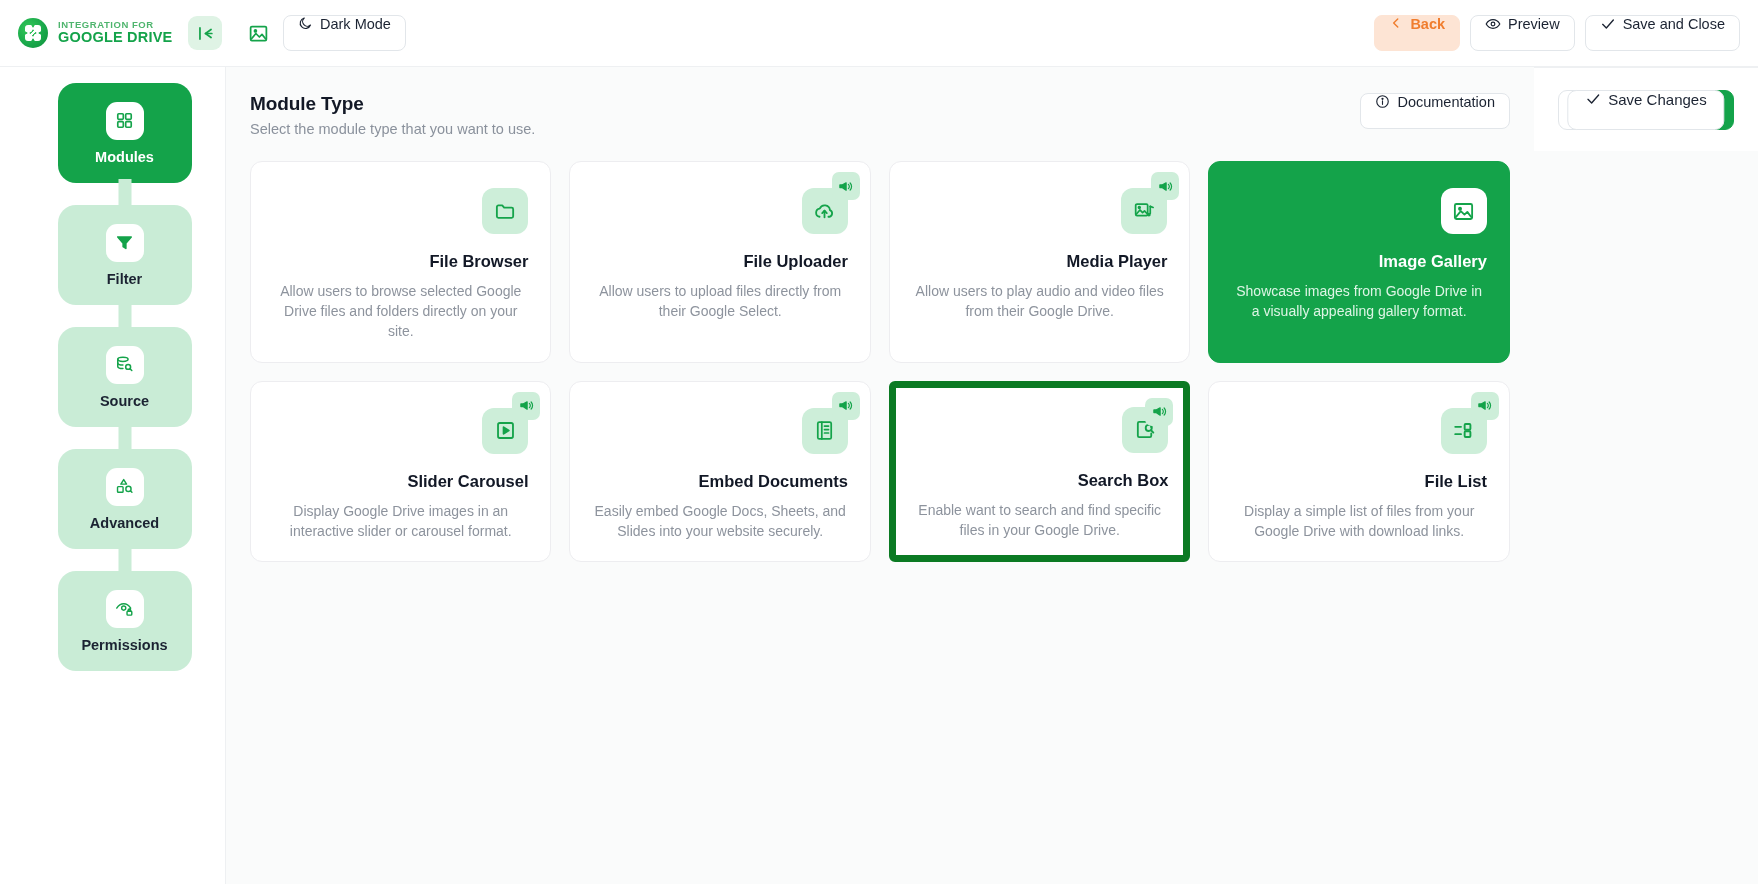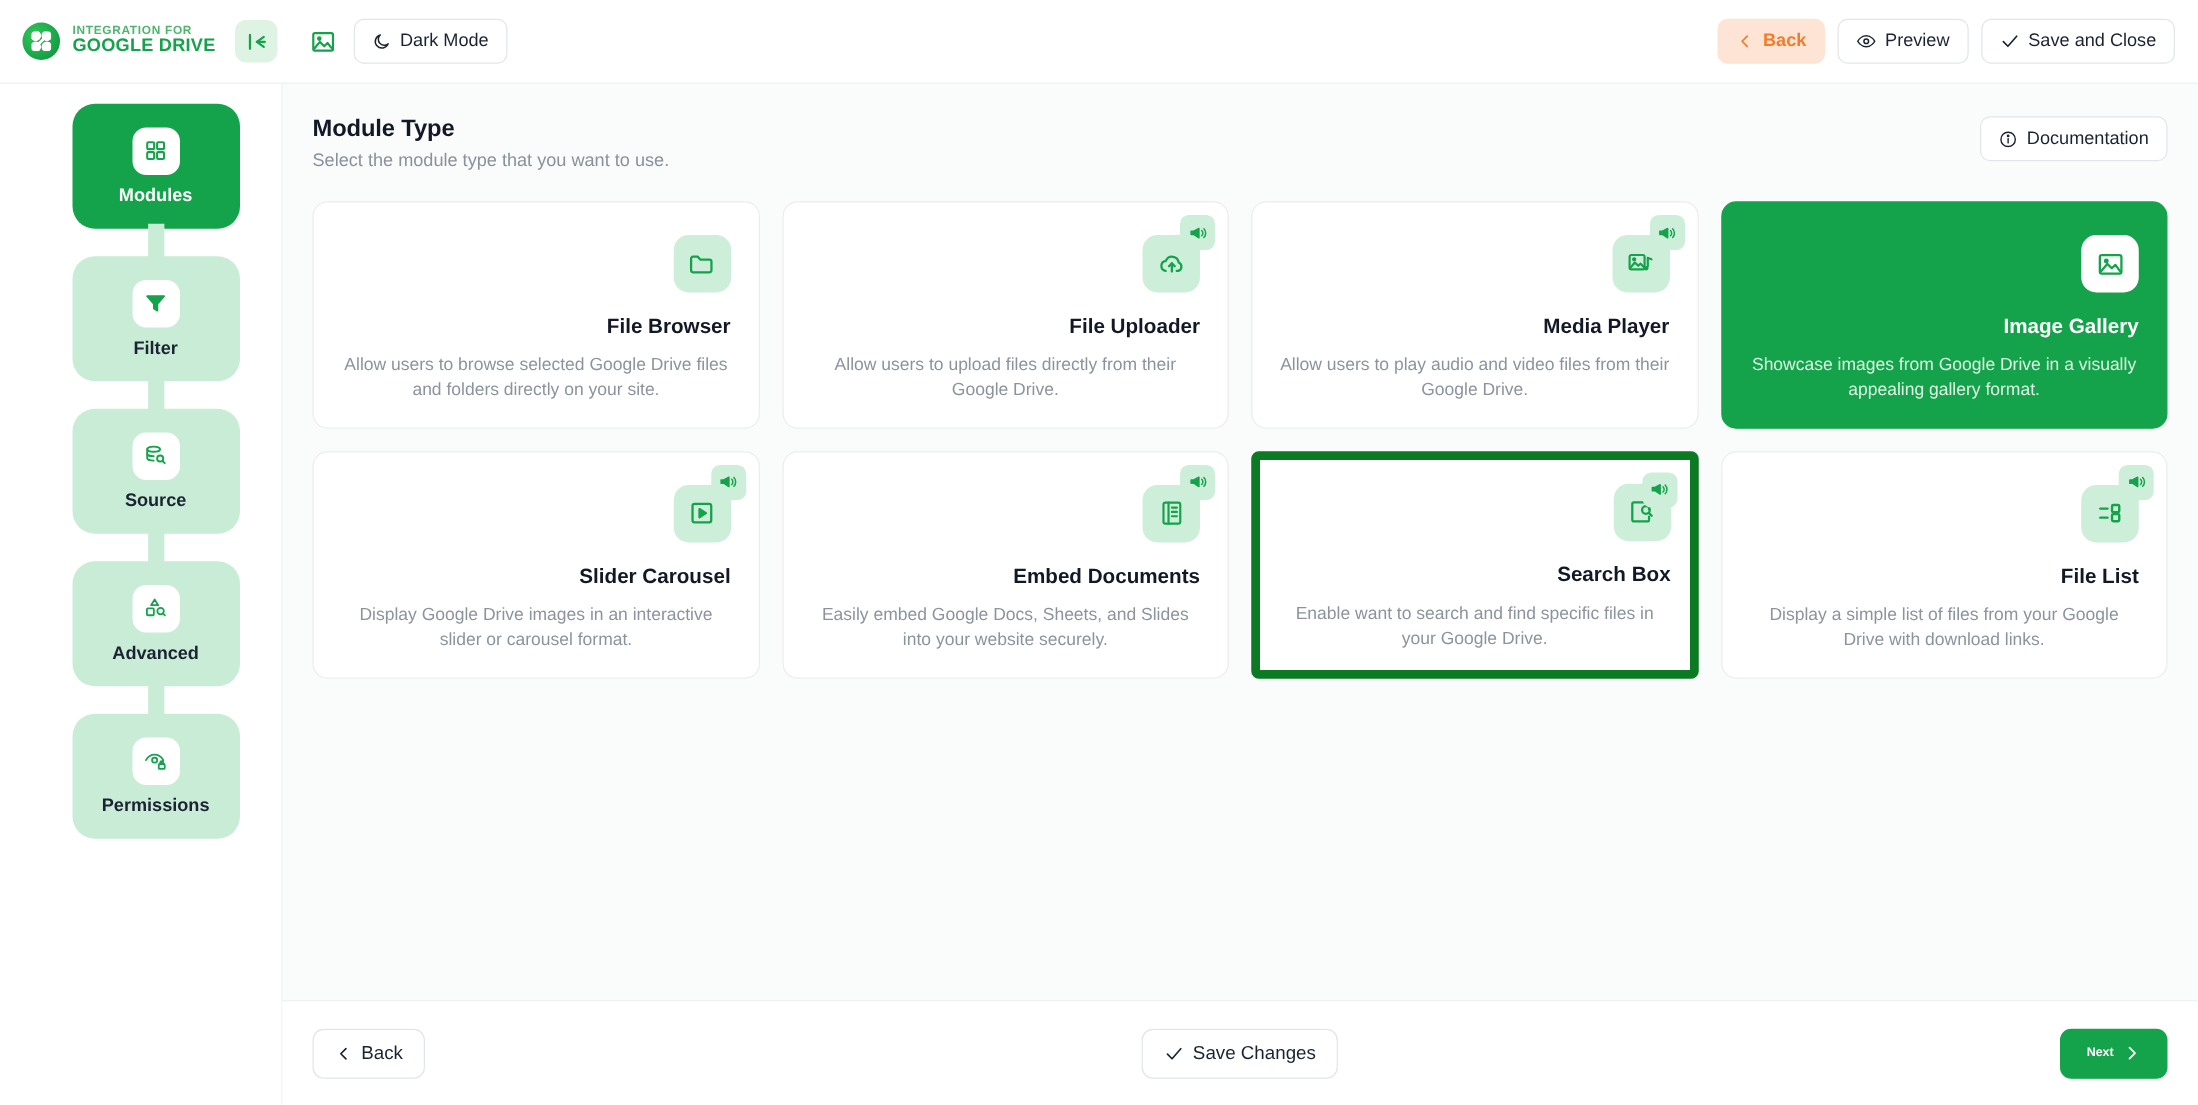--- a/index.html
+++ b/index.html
@@ -47,21 +47,21 @@
 
   .topbar-left { display: flex; align-items: center; gap: 14px; padding-left: 22px; }
   .module-type-icon { width: 22px; height: 22px; display: flex; align-items: center; justify-content: center; }
   .name-input {
     width: 250px; height: 36px; border: 1px solid #dfe3e8; border-radius: 7px;
     padding: 0 12px; font-size: 14.5px; color: #1f2937;
     font-family: "Liberation Sans", sans-serif; outline: none; background: #fff;
   }
   .btn {
     height: 36px; border: 1px solid #e2e6ea; border-radius: 8px; background: #fff;
-    display: inline-flex; align-items: center; gap: 7px; padding: 0 14px;
+    display: inline-flex; align-items: flex-start; gap: 7px; padding: 0 14px;
     font-size: 14.5px; color: #1b2332; cursor: pointer; white-space: nowrap;
     font-family: "Liberation Sans", sans-serif;
   }
   .topbar-right { margin-left: auto; display: flex; align-items: center; gap: 10px; padding-right: 18px; }
   .btn-back-top { background: #fde4d4; border-color: #fde4d4; color: #f07d2e; font-weight: 600; }
 
   
   .body-wrap { flex: 1; display: flex; min-height: 0; position: relative; }
 
   
@@ -84,21 +84,21 @@
   .step-label { font-size: 14.5px; font-weight: 700; color: #1b2332; }
   .step.active .step-label { color: #ffffff; }
   .connector {
     position: absolute; left: 50%; transform: translateX(-50%);
     width: 13px; height: 30px; background: #c9ecd6; z-index: 1;
   }
 
   
   .main {
     flex: 1; background: #fafbfb; border-left: 1px solid #eef0f2;
-    display: flex; flex-direction: column; min-width: 0;
+    display: flex; flex-direction: row; min-width: 0;
   }
   .main-scroll { flex: 1; padding: 26px 24px 0 24px; min-height: 0; overflow: hidden; }
   .main-head { display: flex; align-items: flex-start; }
   .page-title { font-size: 19px; font-weight: 800; color: #121826; letter-spacing: -.1px; }
   .page-sub { font-size: 14.5px; color: #8a919c; margin-top: 6px; }
   .doc-btn { margin-left: auto; }
 
   .cards-grid {
     display: grid; grid-template-columns: repeat(4, 1fr); gap: 18px;
     margin-top: 24px;
@@ -314,21 +314,21 @@
               </svg>
             </span>
             <span class="card-icon">
               <svg width="23" height="23" viewBox="0 0 24 24" fill="none" stroke="#14a34a" stroke-width="1.9" stroke-linecap="round" stroke-linejoin="round" class="ico">
                 <path d="M6.8 17.5A4.3 4.3 0 0 1 7 9a5.6 5.6 0 0 1 10.7 1.5 3.7 3.7 0 0 1-.6 7h-1"></path>
                 <polyline points="9.6,13.6 12,11.2 14.4,13.6"></polyline>
                   <line x1="12" y1="11.2" x2="12" y2="18"></line>
               </svg>
             </span>
             <div class="card-title">File Uploader</div>
-            <div class="card-desc">Allow users to upload files directly from their Google Drive.</div>
+            <div class="card-desc">Allow users to upload files directly from their Google Select.</div>
           </div>
 
           <div class="card">
             <span class="pro-badge">
               <svg width="15" height="15" viewBox="0 0 24 24" fill="none" stroke="#14a34a" stroke-width="1.9" stroke-linecap="round" stroke-linejoin="round" class="ico">
                 <path d="M3 9.5v4.2h3.4L13 18V6L6.4 9.5z" fill="#14a34a"></path>
                 <path d="M16.6 8.6a4.6 4.6 0 0 1 0 6.8"></path>
                   <path d="M19.4 6.4a8 8 0 0 1 0 11.2"></path>
               </svg>
             </span>

